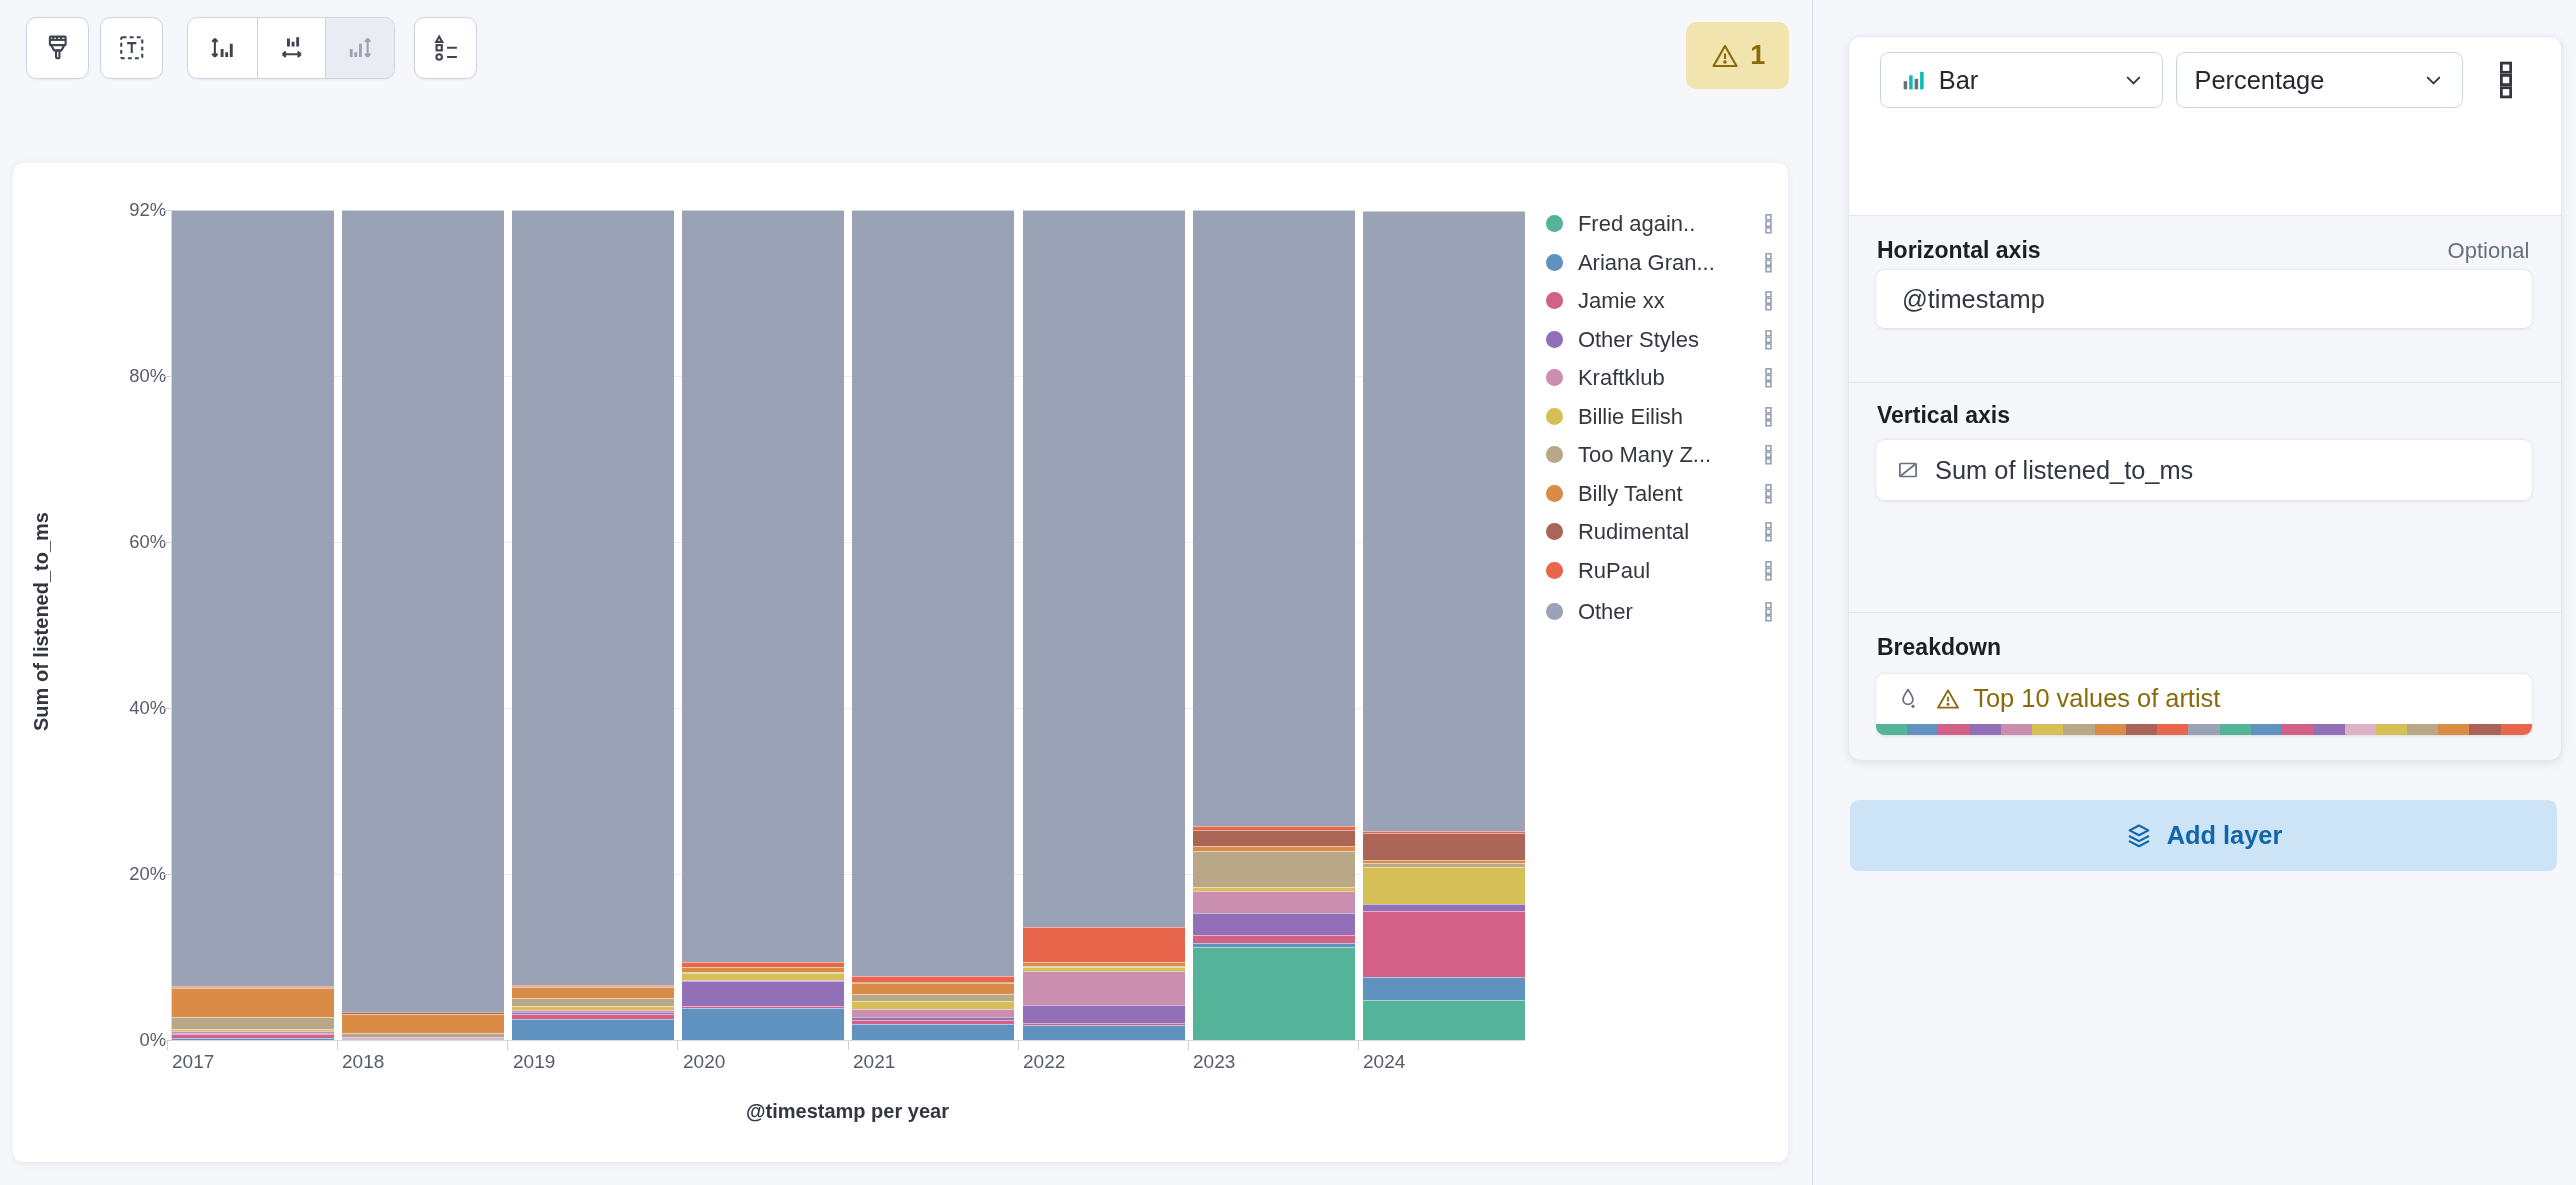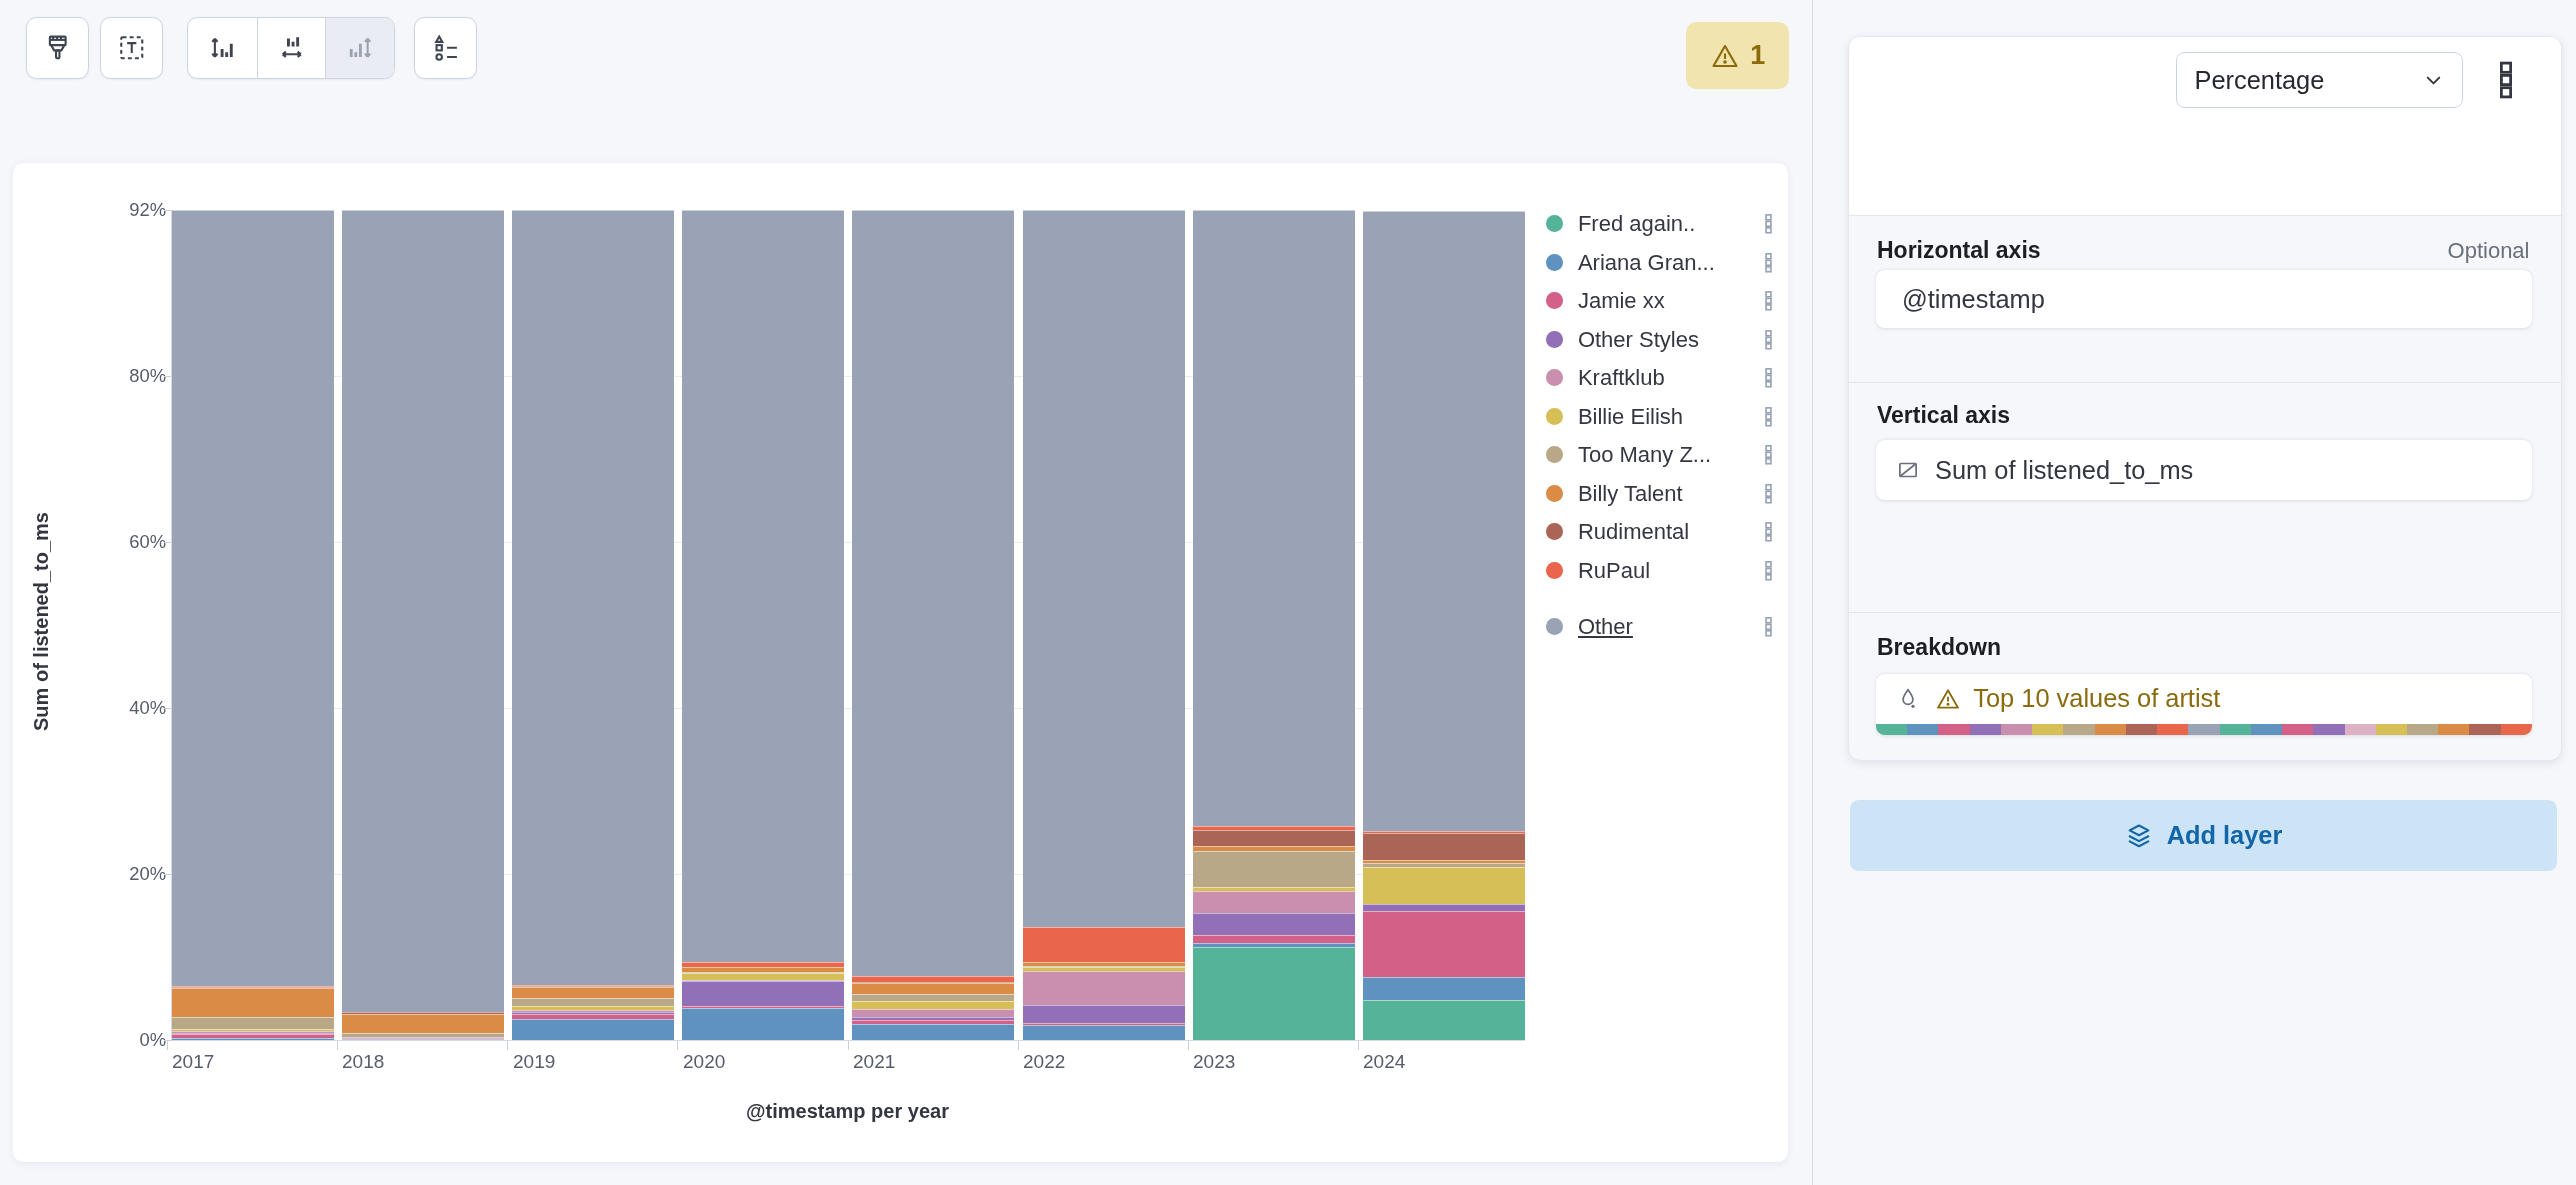--- a/index.html
+++ b/index.html
@@ -370,39 +370,51 @@
           <span class="legend-dot" style="background: rgb(231, 102, 76);"></span>
           <span class="legend-text">RuPaul</span>
           <span class="legend-action">
             <svg width="13" height="23.6" viewBox="0 0 16 26" fill="none" stroke="#98a2b3" stroke-width="2">
               <rect x="5" y="2" width="6" height="6"></rect>
               <rect x="5" y="10" width="6" height="6"></rect>
               <rect x="5" y="18" width="6" height="6"></rect>
             </svg>
           </span>
         </div>
-        <div class="legend-item" style="top: 403px; text-decoration: underline;">
+        <div class="legend-item" style="top: 388px;">
           <span class="legend-dot" style="background: rgb(154, 163, 181);"></span>
           <span class="legend-text">Other</span>
           <span class="legend-action">
             <svg width="13" height="23.6" viewBox="0 0 16 26" fill="none" stroke="#98a2b3" stroke-width="2">
               <rect x="5" y="2" width="6" height="6"></rect>
               <rect x="5" y="10" width="6" height="6"></rect>
               <rect x="5" y="18" width="6" height="6"></rect>
             </svg>
           </span>
         </div>
       </div>
   </div>
 
   <div class="vdivider"></div>
 
   <div class="card">
     <div class="card-header"></div>
 
+    <div class="dd" style="left:31px;top:15px;width:283px;height:56px;padding:0 17.5px;">
+      <svg width="28" height="28" viewBox="0 0 24 24" style="margin-right:12.3px;">
+        <rect x="4" y="13" width="3" height="7" fill="#69707d"></rect>
+        <rect x="8.7" y="8" width="3" height="12" fill="#00BFB3"></rect>
+        <rect x="13.4" y="11" width="3" height="9" fill="#69707d"></rect>
+        <rect x="18.1" y="5" width="3" height="15" fill="#00BFB3"></rect>
+      </svg>
+      <span class="grow">Bar</span>
+      <svg width="23" height="23" viewBox="0 0 24 24" fill="none" stroke="#343741" stroke-width="2" stroke-linecap="round" stroke-linejoin="round">
+          <path d="M6 9l6 6 6-6"></path>
+        </svg>
+    </div>
 
     <div class="dd" style="left:327px;top:15px;width:287px;height:56px;padding:0 17.5px;">
       <span class="grow">Percentage</span>
       <svg width="23" height="23" viewBox="0 0 24 24" fill="none" stroke="#343741" stroke-width="2" stroke-linecap="round" stroke-linejoin="round">
           <path d="M6 9l6 6 6-6"></path>
         </svg>
     </div>
 
     <div class="abs" style="left:644px;top:23px;cursor:pointer;">
       <svg width="26" height="40" viewBox="0 0 16 26" fill="none" stroke="#343741" stroke-width="1.8">

